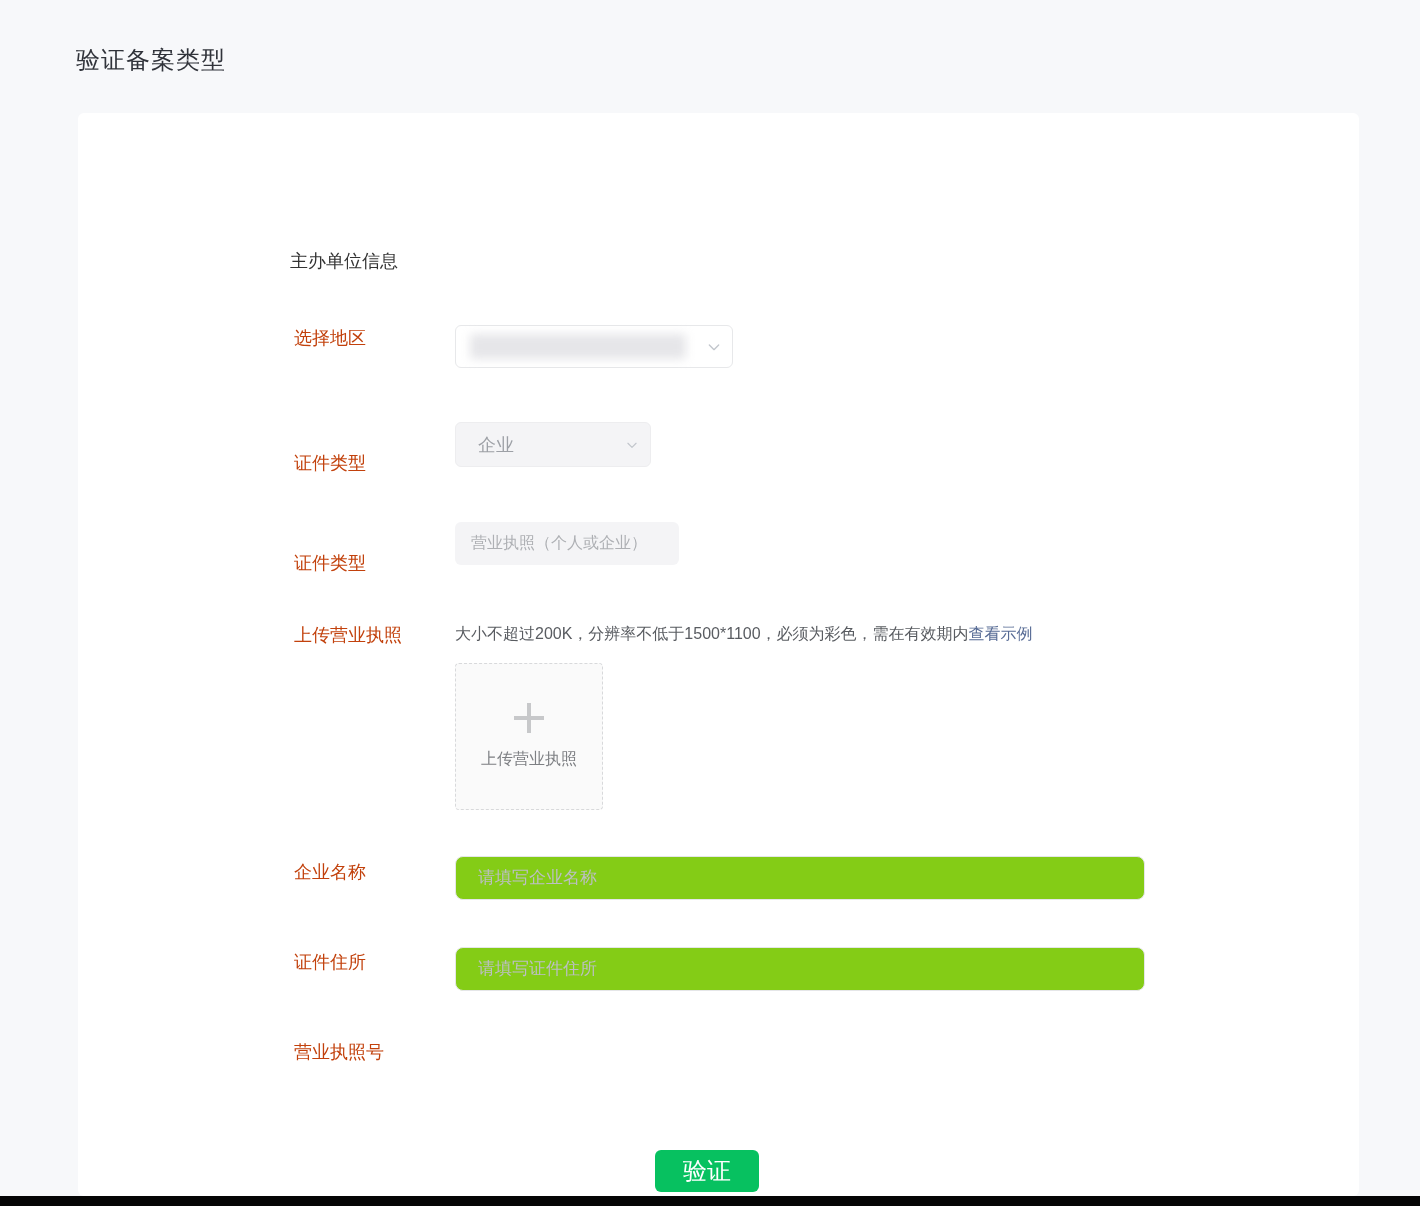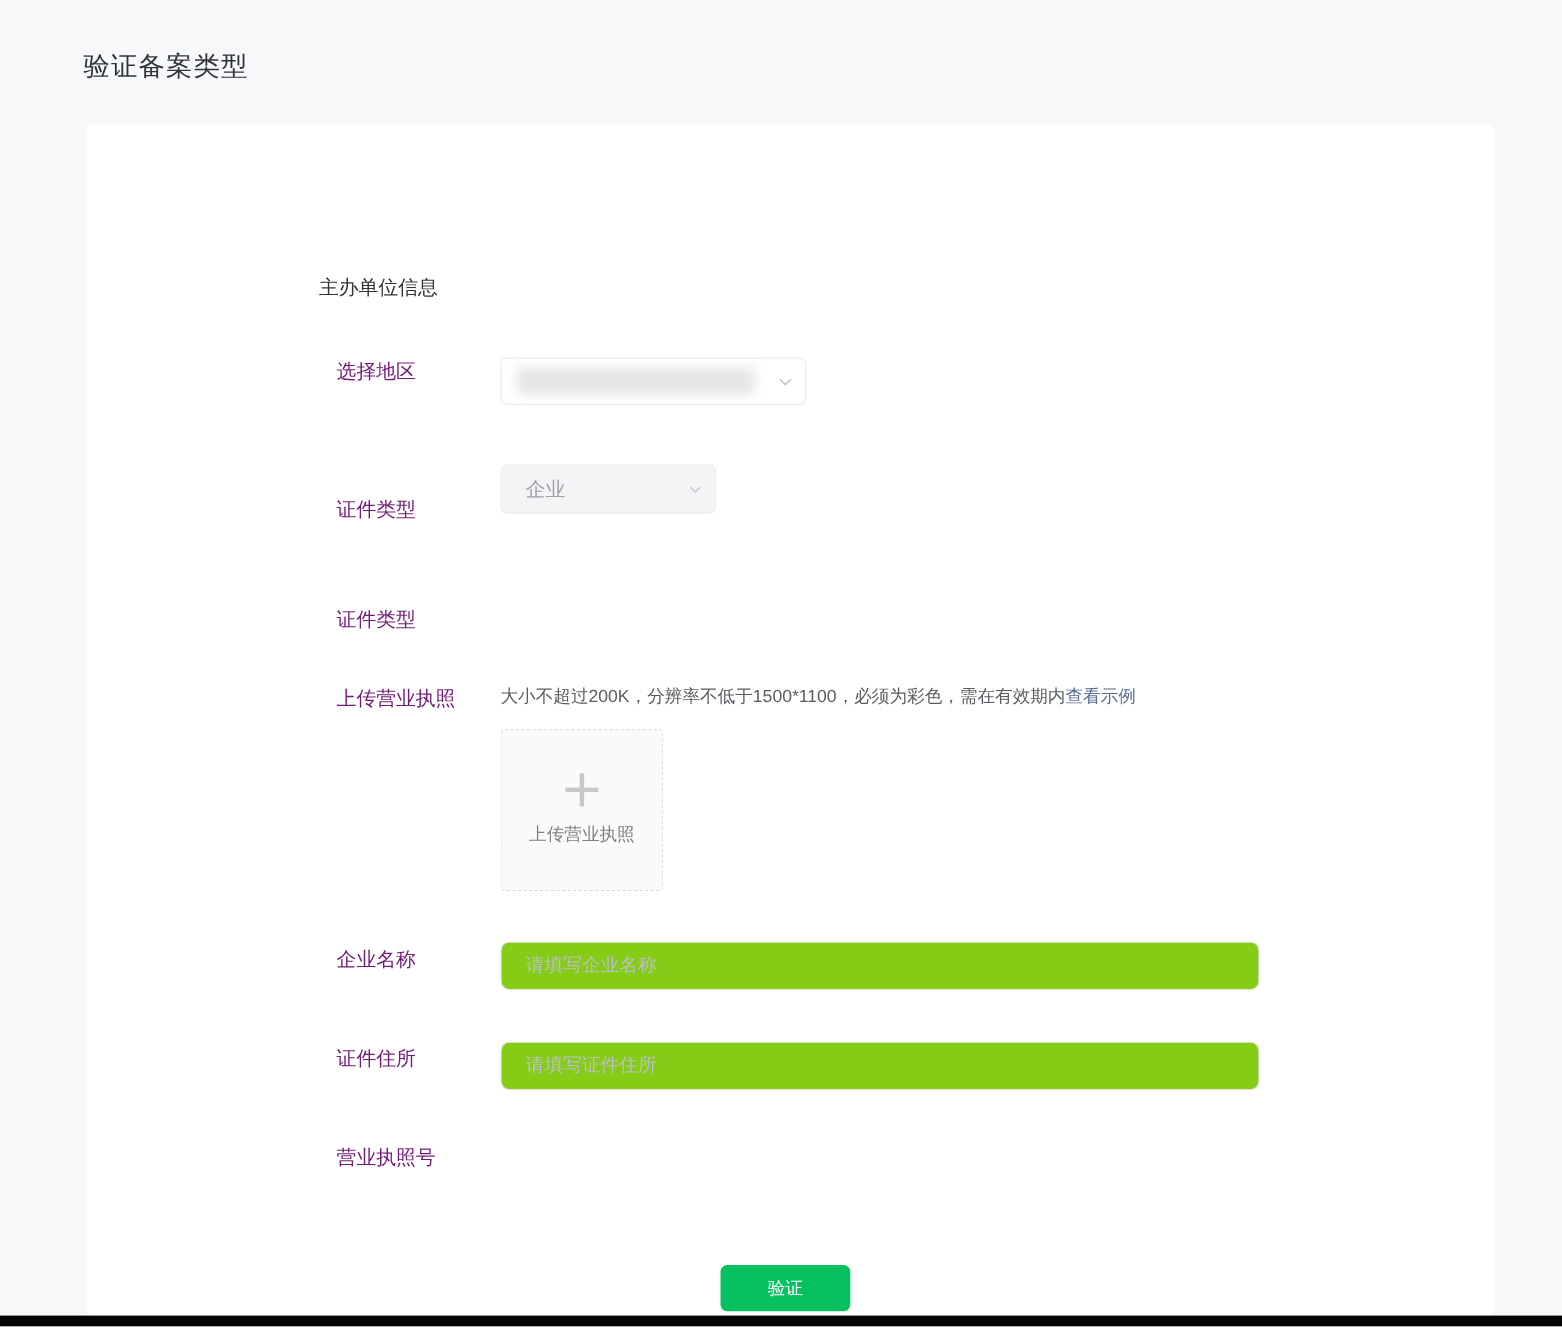--- a/index.html
+++ b/index.html
@@ -35,23 +35,23 @@
   .section-title {
     position: absolute;
     left: 212px;
     top: 136px;
     font-size: 18px;
     color: #333;
   }
 
   .field-label {
     position: absolute;
-    left: 228px;
+    left: 216px;
     font-size: 18px;
-    color: #701a75;
+    color: #c2410c;
     line-height: 22px;
     white-space: nowrap;
     text-align: center;
   }
 
   
   .select-region {
     position: absolute;
     left: 377px;
     top: 212px;
@@ -198,27 +198,27 @@
   .label-upload    { top: 511px; }
   .label-company   { top: 748px; }
   .label-address   { top: 838px; }
   .label-license   { top: 928px; }
 
   
   .verify-button {
     position: absolute;
     left: 577px;
     top: 1037px;
-    width: 118px;
+    width: 104px;
     height: 42px;
     background: #07c160;
     border: none;
     border-radius: 6px;
     color: #ffffff;
-    font-size: 16px;
+    font-size: 24px;
     font-family: "Liberation Sans", sans-serif;
     cursor: pointer;
   }
 
   .bottom-bar {
     position: absolute;
     left: 0;
     bottom: 0;
     width: 1420px;
     height: 10px;
@@ -248,20 +248,23 @@
   <div class="select-organizer">
     <span>企业</span>
     <span class="chevron">
       <svg width="14" height="14" viewBox="0 0 24 24">
           <path d="M5 9l7 7 7-7" fill="none" stroke="#c2c6cc" stroke-width="2" stroke-linecap="round" stroke-linejoin="round"></path>
         </svg>
     </span>
   </div>
 
   <div class="field-label label-cert-type">证件类型</div>
+  <div class="box-cert-type">
+    <span>营业执照（个人或企业）</span>
+  </div>
 
   <div class="field-label label-upload">上传营业执照</div>
   <div class="upload-hint"><span>大小不超过200K，分辨率不低于1500*1100，必须为彩色，需在有效期内</span><a>查看示例</a></div>
   <div class="upload-box">
     <span class="plus-icon"></span>
     <span class="upload-text">上传营业执照</span>
   </div>
 
   <div class="field-label label-company">企业名称</div>
   <input type="text" class="text-input input-company" placeholder="请填写企业名称" style="">

